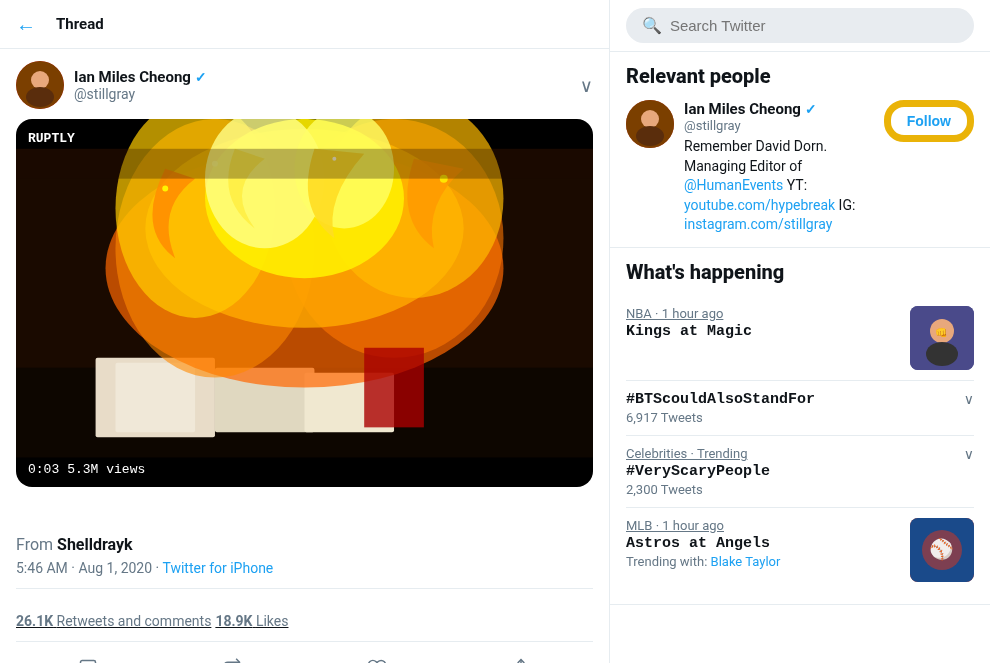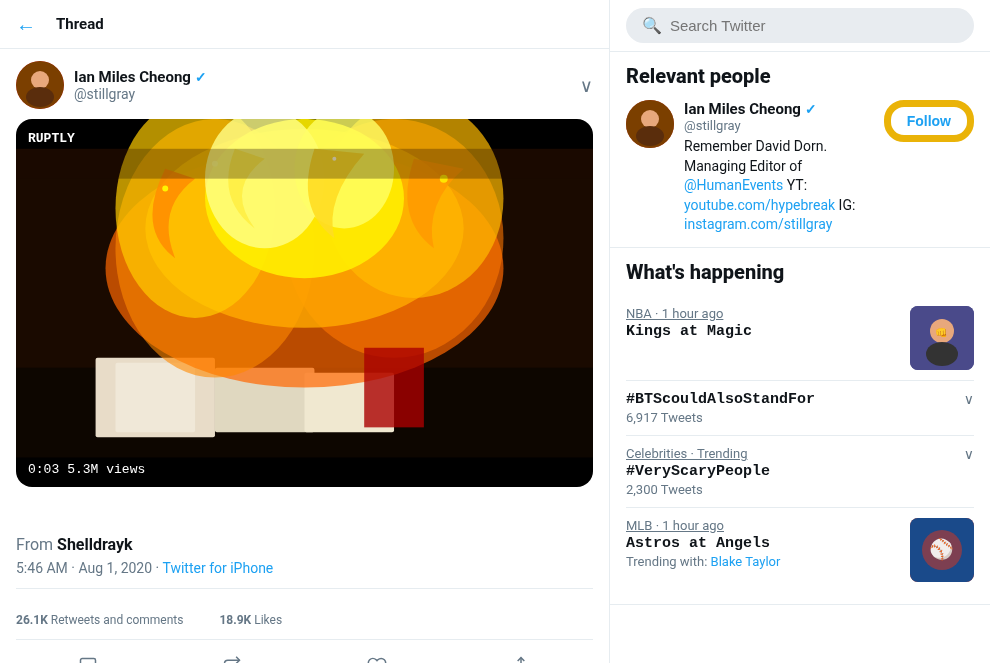--- a/index.html
+++ b/index.html
@@ -151,24 +151,25 @@
       border-bottom: 1px solid #e6ecf0;
     }
     .tweet-timestamp a {
       color: #1da1f2;
       text-decoration: none;
       margin-top: 28px;
     }
 
     .tweet-stats {
       display: flex;
-      gap: 36px;
+      gap: 4px;
       padding: 12px 0;
       border-bottom: 1px solid #e6ecf0;
-      font-size: 12px;
+      font-size: 14px;
+      text-decoration: underline;
     }
     .tweet-stats span strong {
       font-weight: 700;
     }
     .tweet-stats span {
       color: #657786;
     }
 
     .tweet-actions {
       display: flex;

